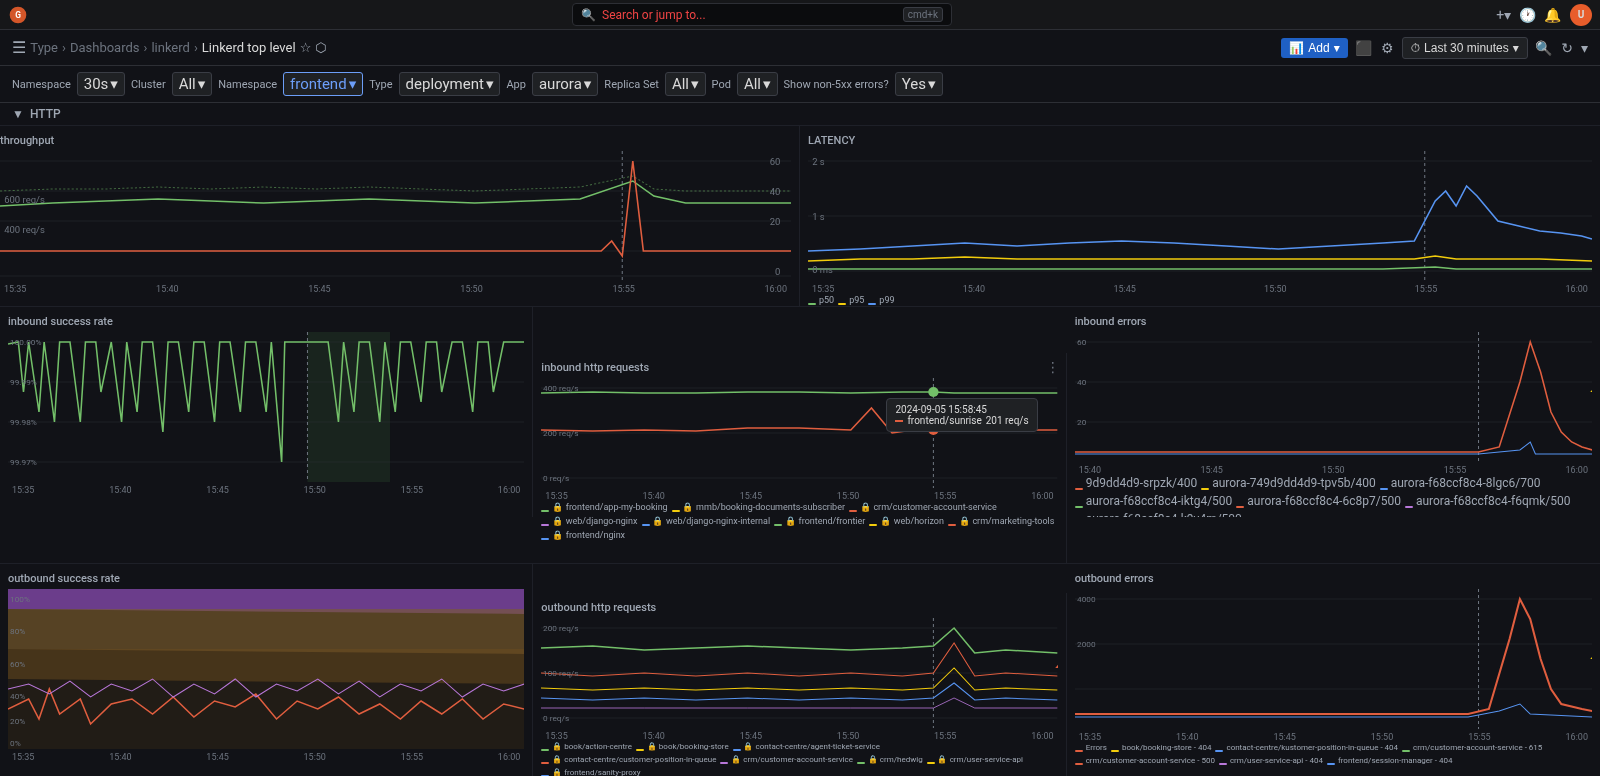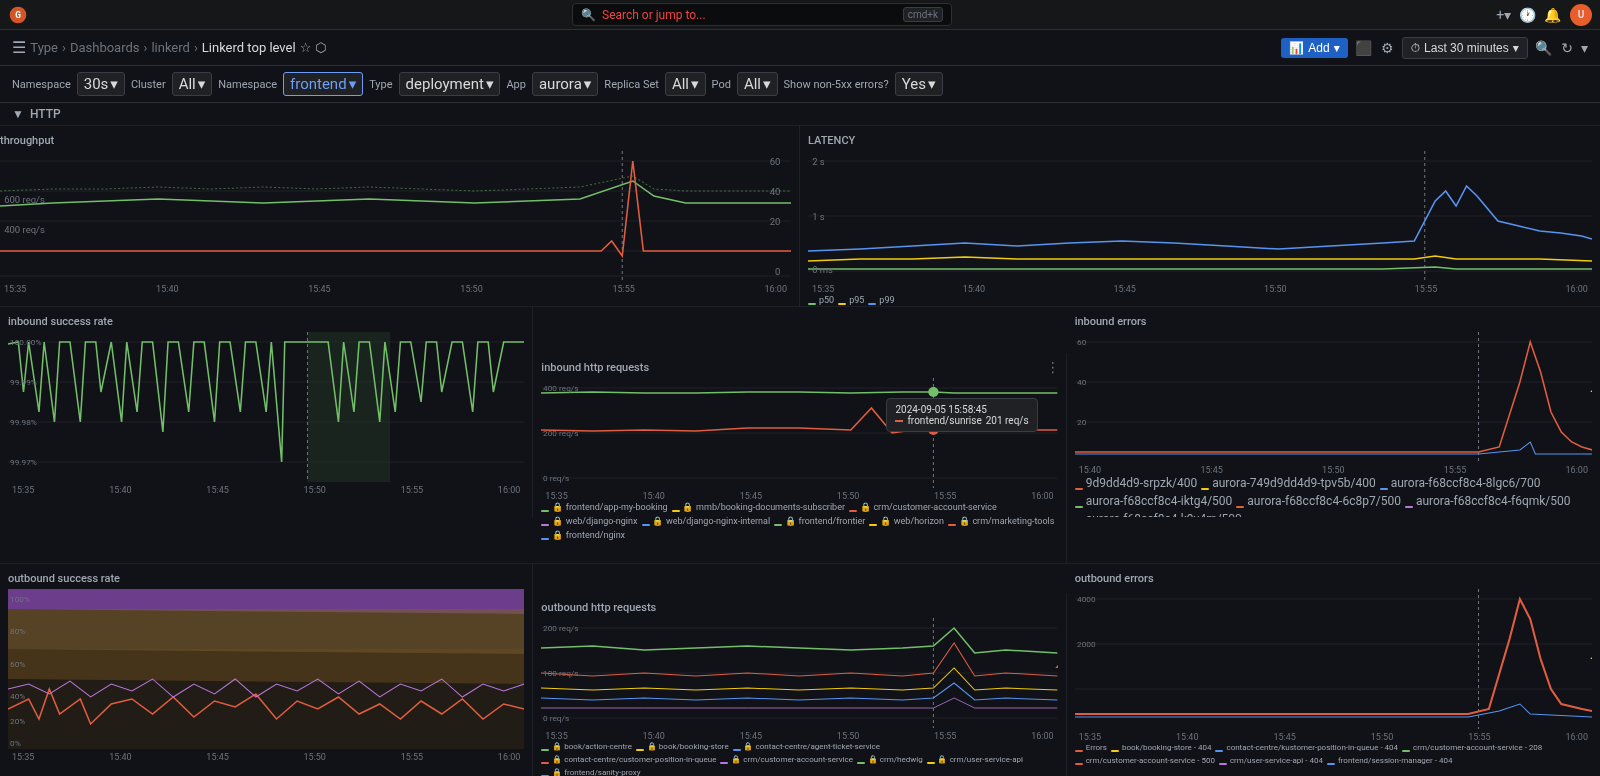--- a/index.html
+++ b/index.html
@@ -550,21 +550,21 @@
       <div class="legend-item">
           <span class="legend-dot" style="background:#f2cc0c;"></span>
           <span>book/booking-store - 404</span>
         </div>
       <div class="legend-item">
           <span class="legend-dot" style="background:#5794f2;"></span>
           <span>contact-centre/kustomer-position-in-queue - 404</span>
         </div>
       <div class="legend-item">
           <span class="legend-dot" style="background:#73bf69;"></span>
-          <span>crm/customer-account-service - 208</span>
+          <span>crm/customer-account-service - 615</span>
         </div>
       <div class="legend-item">
           <span class="legend-dot" style="background:#e05e3f;"></span>
           <span>crm/customer-account-service - 500</span>
         </div>
       <div class="legend-item">
           <span class="legend-dot" style="background:#b877d9;"></span>
           <span>crm/user-service-api - 404</span>
         </div>
       <div class="legend-item">

